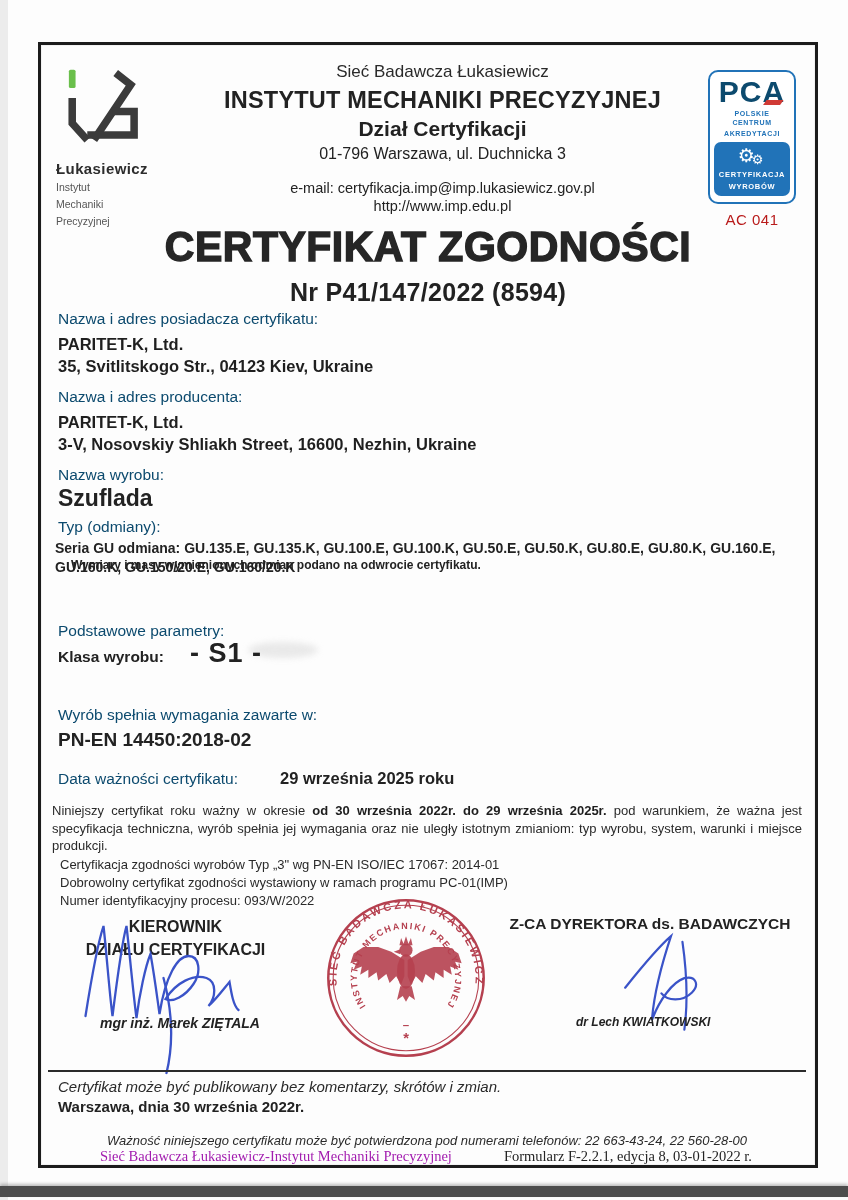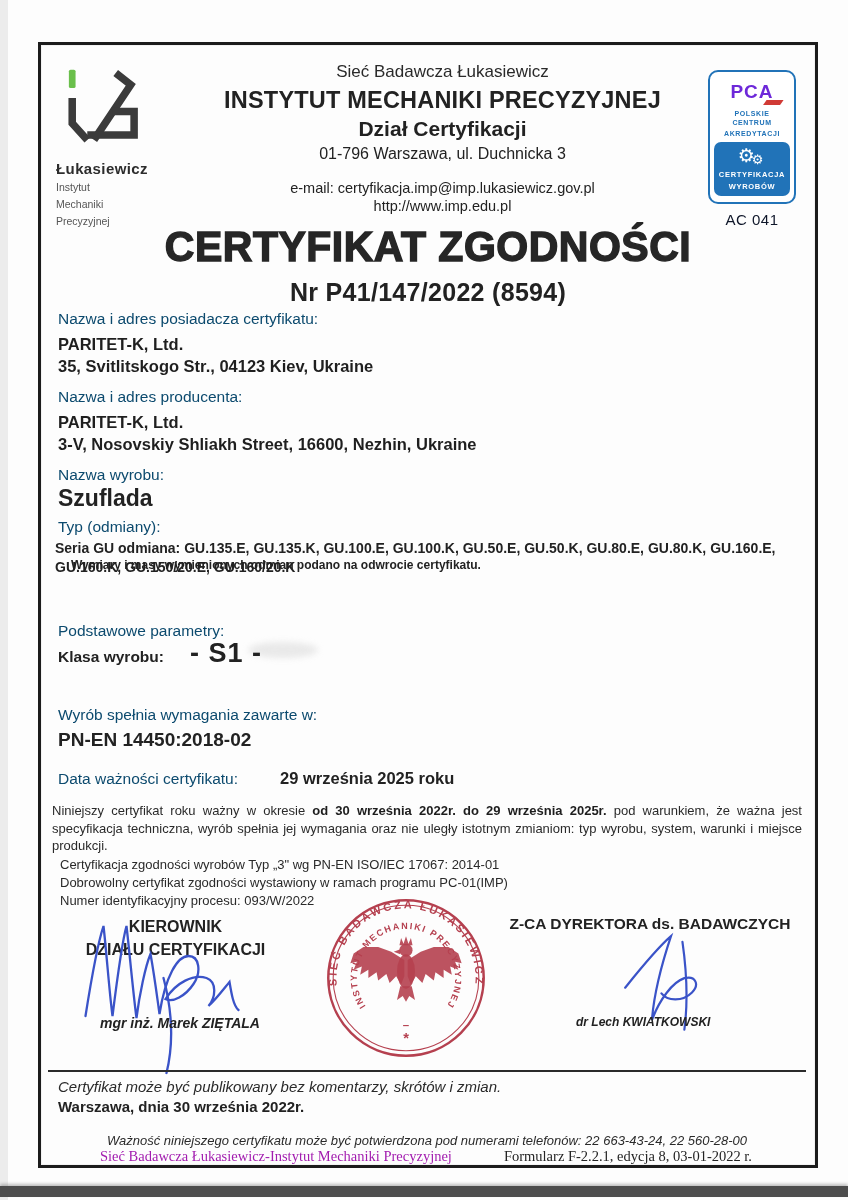--- a/index.html
+++ b/index.html
@@ -22,29 +22,29 @@
   .hc{left:175px;top:62px;width:535px;text-align:center;}
   .hc-net{font-size:17px;color:#2a2a2a;}
   .hc-inst{font-size:23.5px;font-weight:bold;margin-top:5px;letter-spacing:.2px;}
   .hc-dept{font-size:21px;font-weight:bold;margin-top:3px;}
   .hc-addr{font-size:16px;margin-top:4px;}
   .hc-mail{font-size:14.5px;margin-top:17px;}
   .hc-web{font-size:14.5px;margin-top:2px;}
   
   .pca{left:708px;top:70px;width:88px;text-align:center;}
   .pca-box{border:2.5px solid #2173b8;border-radius:10px;background:#fff;padding:5px 4px 6px;box-sizing:border-box;}
-  .pca-acr{position:relative;font-size:19px;font-weight:bold;color:#6d28d9;letter-spacing:1px;line-height:30px;
+  .pca-acr{position:relative;font-size:30px;font-weight:bold;color:#0c4a6e;letter-spacing:1px;line-height:30px;
            font-family:"Liberation Sans",sans-serif;}
   .pca-red{position:absolute;right:8px;bottom:3px;width:17px;height:4.5px;background:#d03a35;transform:skewX(-35deg);}
   .pca-org{font-size:7px;font-weight:bold;color:#2173b8;letter-spacing:.6px;line-height:9px;margin-top:2px;}
   .pca-blue{margin-top:4px;background:#2173b8;border-radius:7px;padding:4px 2px 5px;}
   .pca-gears{color:#fff;line-height:20px;}
   .gear-big{font-size:19px;} .gear-small{font-size:13px;position:relative;left:-3px;top:2px;}
   .pca-cert{font-size:7.5px;font-weight:bold;color:#fff;letter-spacing:.7px;line-height:9.5px;margin-top:2px;}
-  .pca-code{font-size:15px;color:#0f172a;margin-top:7px;letter-spacing:.5px;}
+  .pca-code{font-size:15px;color:#b91c1c;margin-top:7px;letter-spacing:.5px;}
   
   .title{left:38px;top:224px;width:780px;text-align:center;}
   .title-main{font-size:41px;font-weight:bold;color:#262626;letter-spacing:.5px;
               -webkit-text-stroke:1.4px #262626;transform:scaleY(1.02);}
   .title-num{font-size:25px;font-weight:bold;margin-top:7px;letter-spacing:.3px;}
   
   .lbl{font-size:15.5px;color:#0c4a6e;}
   .bold16{font-size:16.5px;font-weight:bold;color:#1f1f1f;}
   .holder-label{left:58px;top:310px;}
   .holder-name{left:58px;top:335px;}

